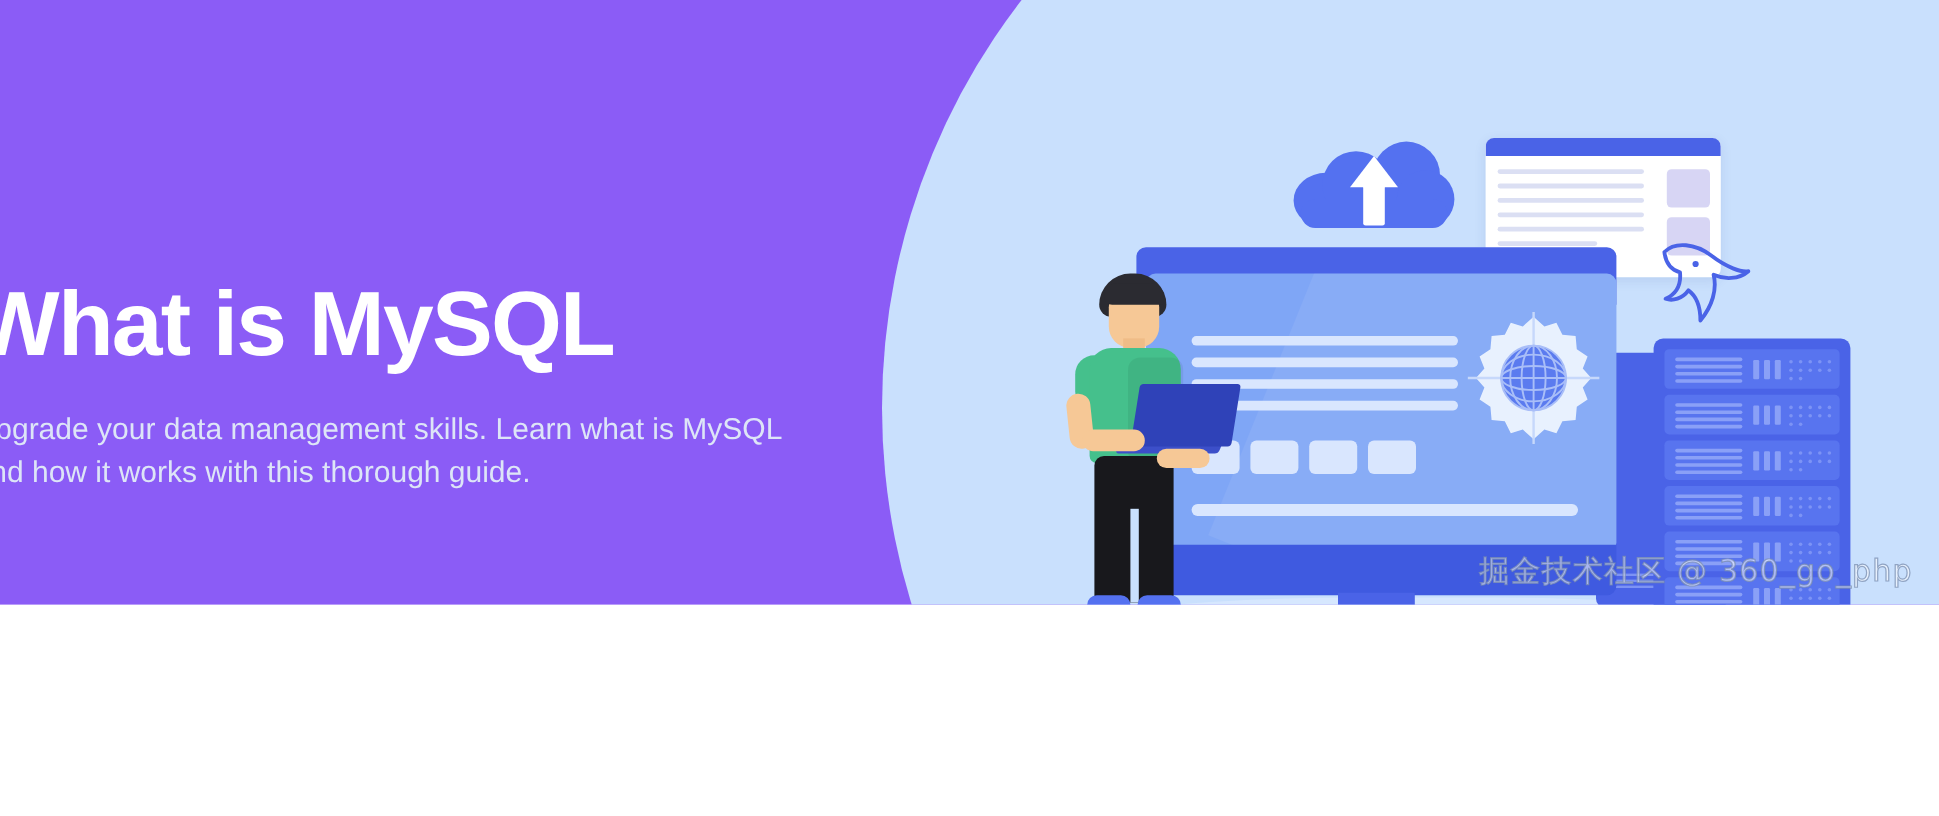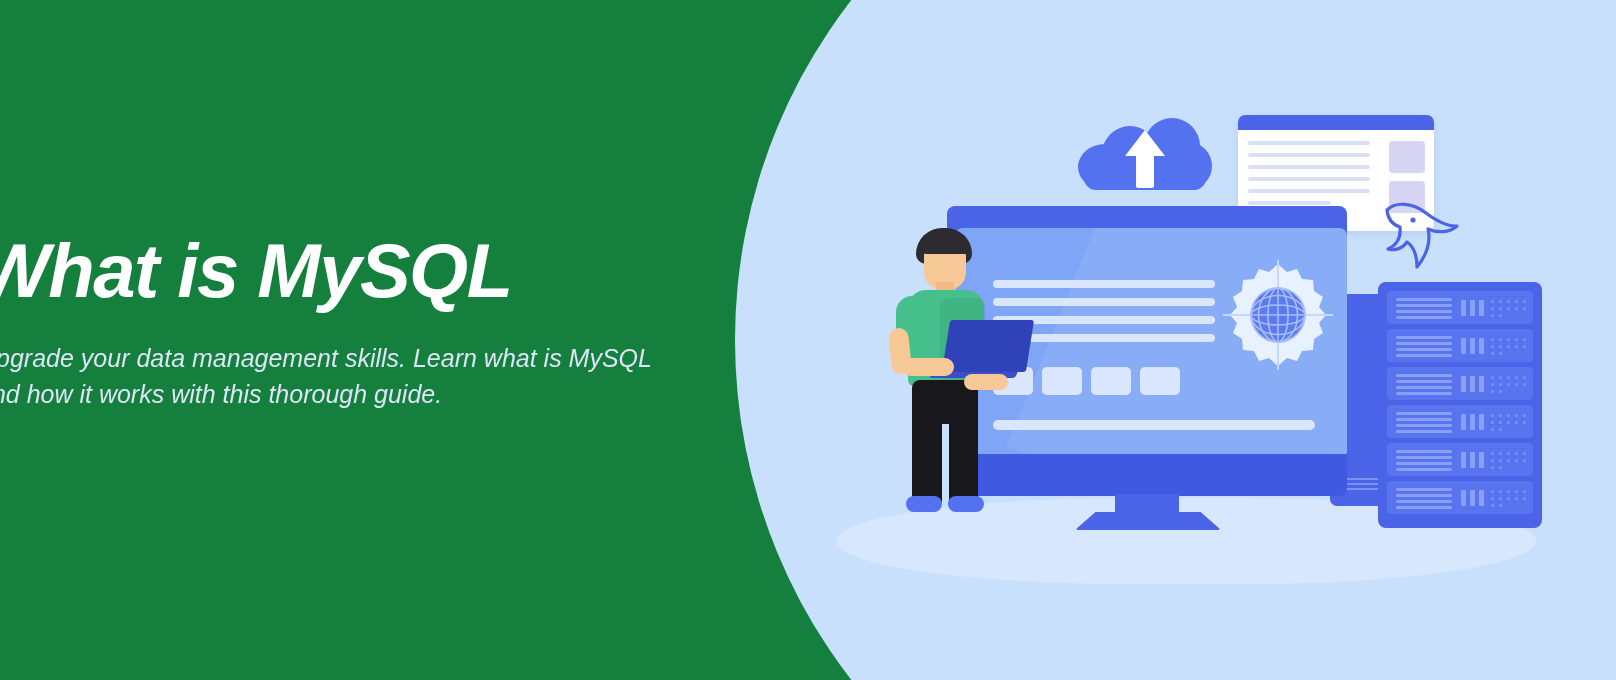--- a/index.html
+++ b/index.html
@@ -2,25 +2,24 @@
 <html><head>
 <meta charset="utf-8">
 <title>What is MySQL — Hero Banner</title>
 <style>
   * { margin:0; padding:0; box-sizing:border-box; }
   html,body { background:#ffffff; }
 
   .banner{
     position:relative;
     width:1616px;
-    height:680px;
+    height:504px;
     overflow:hidden;
-    background:#15803d;
+    background:#8b5cf6;
     font-family:"Liberation Sans","DejaVu Sans",sans-serif;
-    font-style:italic;
   }
 
   
   .circle-bg{
     position:absolute;
     left:735px;
     top:-215px;
     width:1110px;
     height:1110px;
     border-radius:50%;
@@ -533,14 +532,15 @@
       <div class="p-shoe-l"></div>
       <div class="p-shoe-r"></div>
       <div class="laptop-base"></div>
       <div class="laptop-lid"></div>
       <div class="p-hand-l"></div>
       <div class="p-hand-r"></div>
     </div>
 
   </div>
 
+  <div class="watermark">掘金技术社区 @ 360_go_php</div>
 
 </div>
 
 </body></html>

